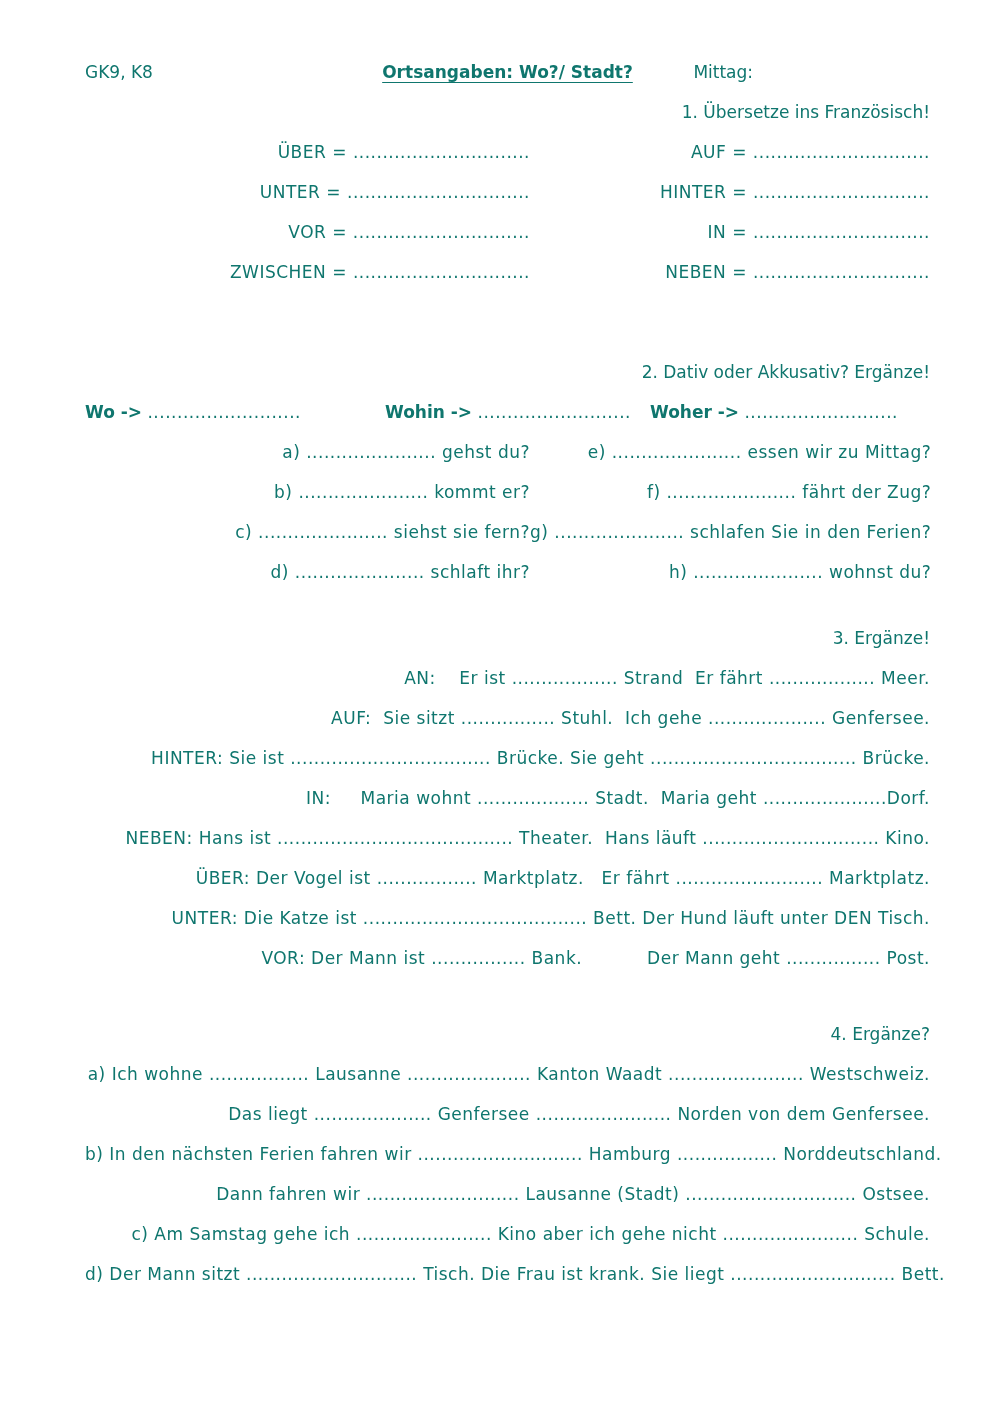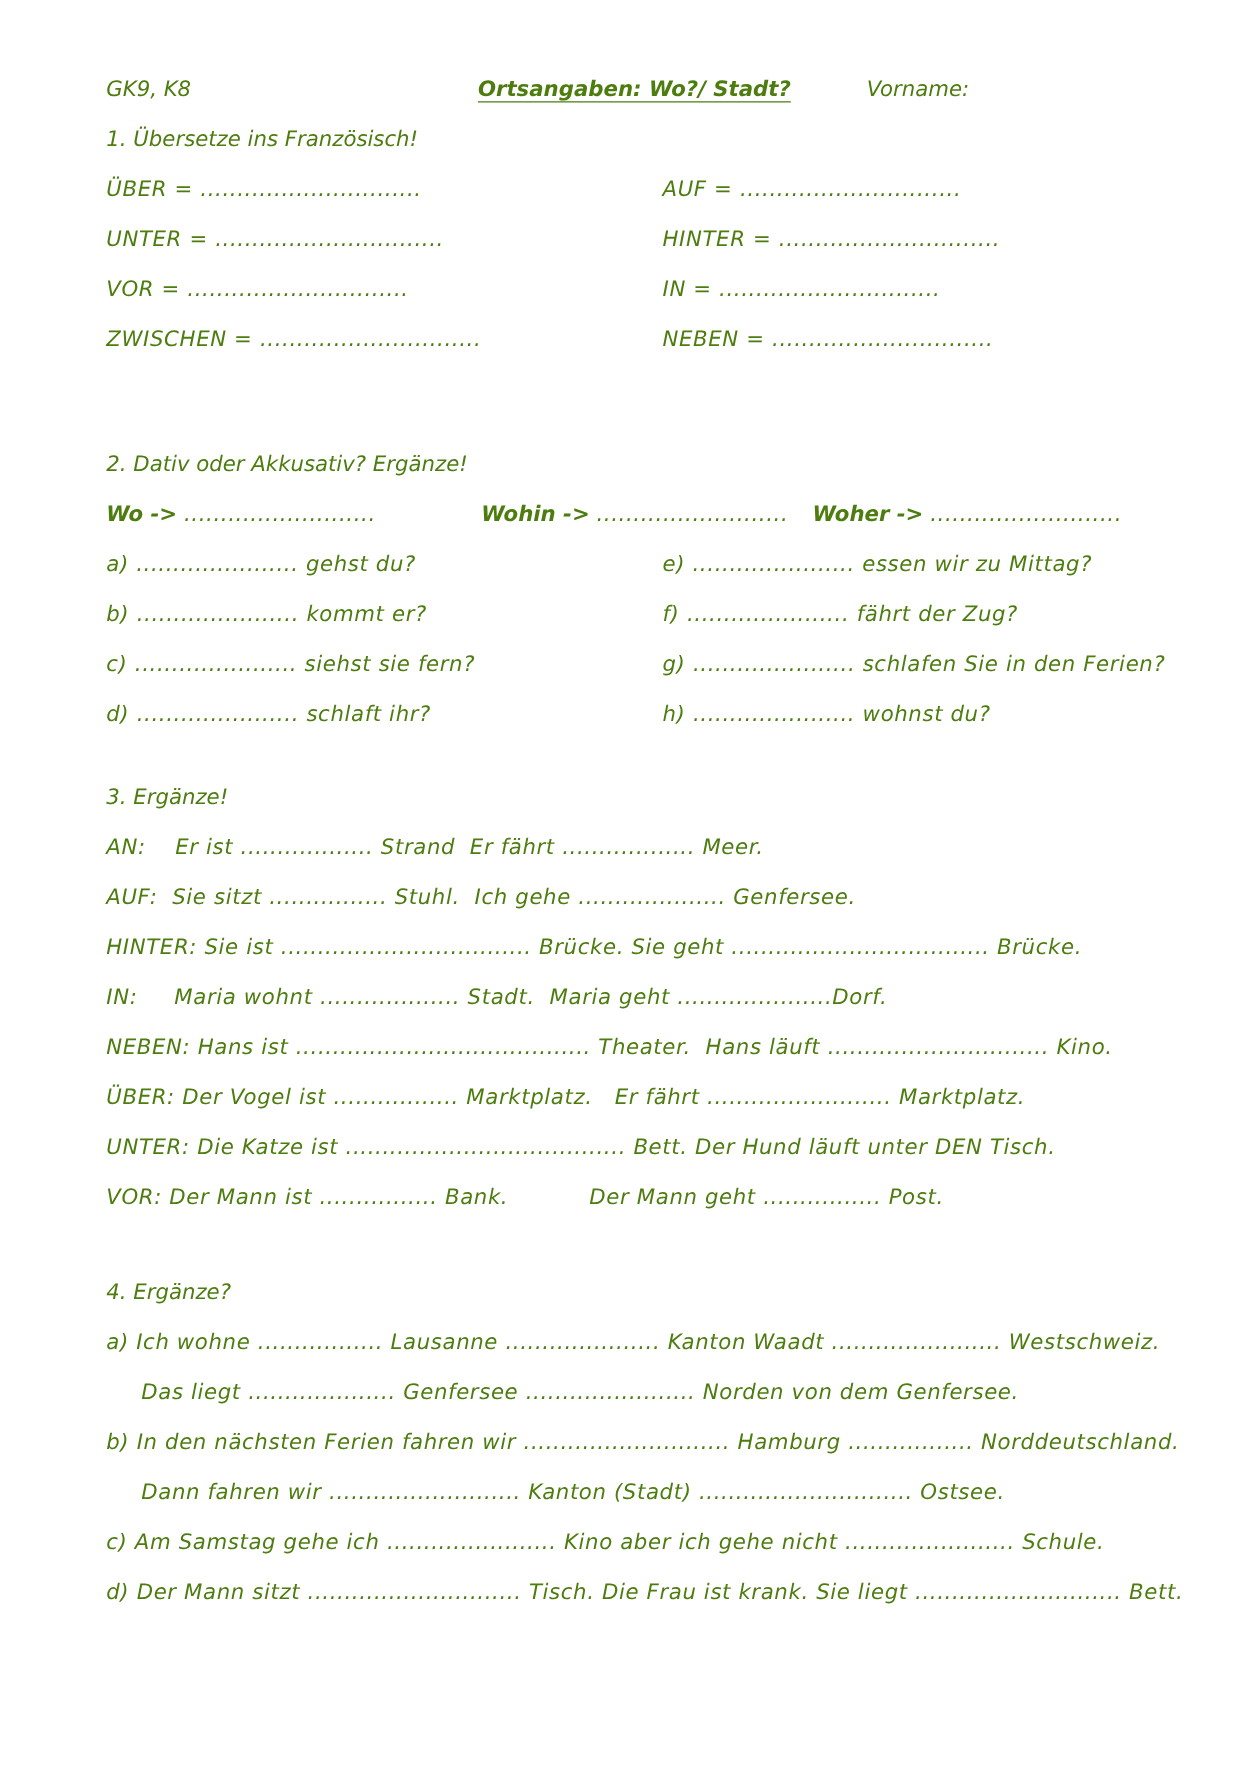--- a/index.html
+++ b/index.html
@@ -4,32 +4,32 @@
 <style>
   html, body {
     margin: 0;
     padding: 0;
     background: #ffffff;
   }
   .page {
     width: 1000px;
     height: 1415px;
     background: #ffffff;
-    color: #4d7c0f;
+    color: #0f766e;
     font-family: "DejaVu Sans", sans-serif;
     font-size: 17px;
     box-sizing: border-box;
     padding: 52px 70px 0 85px;
     overflow: hidden;
-    font-style: italic;
   }
   .line {
     height: 40px;
     line-height: 40px;
     white-space: pre;
+    text-align: right;
   }
   .header-row {
     display: grid;
     grid-template-columns: 28% 44% 28%;
     height: 40px;
     line-height: 40px;
   }
   .page-title {
     text-align: center;
     font-weight: bold;
@@ -55,21 +55,21 @@
   .dots { letter-spacing: 0.5px; }
 </style>
 </head>
 <body>
 
 <div class="page">
 
   <div class="header-row">
     <span>GK9, K8</span>
     <span class="page-title">Ortsangaben: Wo?/ Stadt?</span>
-    <span>Vorname:</span>
+    <span>Mittag:</span>
   </div>
 
   <div class="line">1. Übersetze ins Französisch!</div>
 
   <div class="grid2">
     <div class="line dots">ÜBER = ..............................</div>
     <div class="line dots">AUF = ..............................</div>
     <div class="line dots">UNTER = ...............................</div>
     <div class="line dots">HINTER = ..............................</div>
     <div class="line dots">VOR = ..............................</div>
@@ -110,18 +110,18 @@
     <div class="line dots">UNTER: Die Katze ist ...................................... Bett. Der Hund läuft unter DEN Tisch.</div>
     <div class="line dots">VOR: Der Mann ist ................ Bank.           Der Mann geht ................ Post.</div>
   </div>
 
   <div class="line sec-gap-lg">4. Ergänze?</div>
 
   <div>
     <div class="line dots">a) Ich wohne ................. Lausanne ..................... Kanton Waadt ....................... Westschweiz.</div>
     <div class="line dots indent">Das liegt .................... Genfersee ....................... Norden von dem Genfersee.</div>
     <div class="line dots">b) In den nächsten Ferien fahren wir ............................ Hamburg ................. Norddeutschland.</div>
-    <div class="line dots indent">Dann fahren wir .......................... Kanton (Stadt) ............................. Ostsee.</div>
+    <div class="line dots indent">Dann fahren wir .......................... Lausanne (Stadt) ............................. Ostsee.</div>
     <div class="line dots">c) Am Samstag gehe ich ....................... Kino aber ich gehe nicht ....................... Schule.</div>
     <div class="line dots">d) Der Mann sitzt ............................. Tisch. Die Frau ist krank. Sie liegt ............................ Bett.</div>
   </div>
 
 </div>
 
 </body></html>

